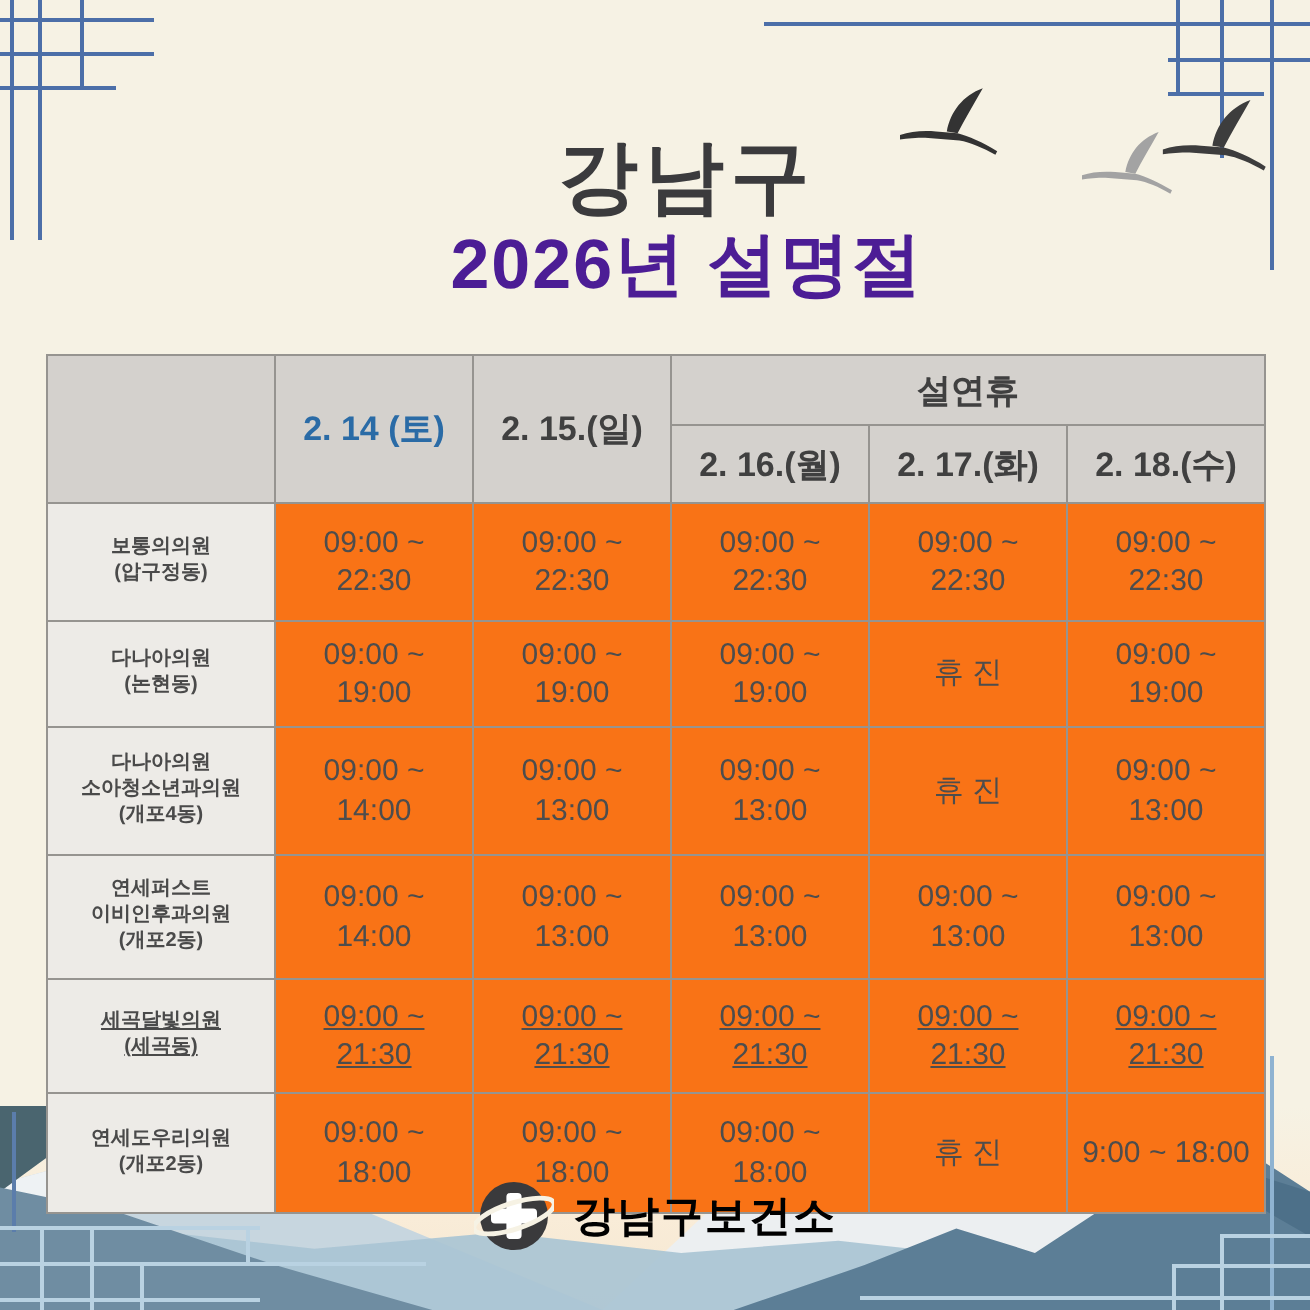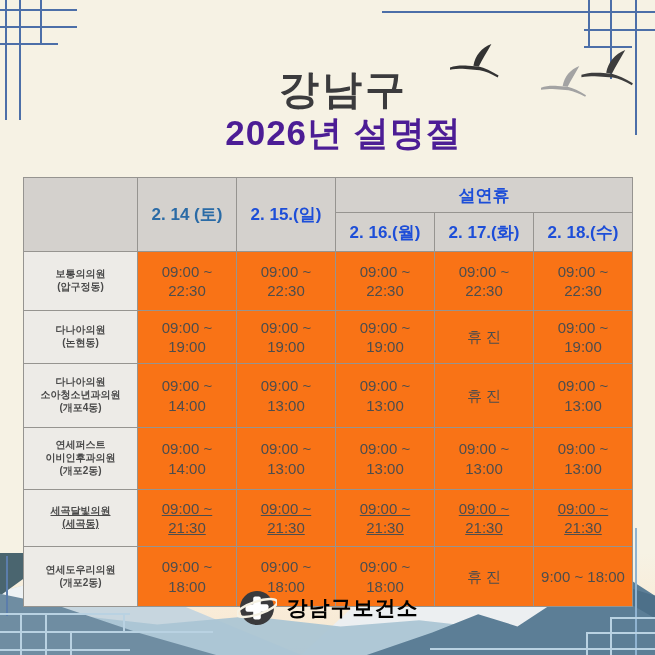--- a/index.html
+++ b/index.html
@@ -24,21 +24,21 @@
   .sched th,.sched td{
     border:1px solid #969490;
     text-align:center;vertical-align:middle;
     white-space:pre-line;
     padding:2px 2px;
     color:#4d4d4d;
   }
   .sched thead th{background:#d4d1cd;font-size:17px;font-weight:700;}
   .sched .corner{background:#d4d1cd;}
   .sched .c-blue{color:#2a6ba6;}
-  .sched .c-red{color:#1d4ed8;}
+  .sched .c-red{color:#404040;}
   .sched tbody th{
     background:#edebe7;font-weight:700;font-size:10px;line-height:1.28;color:#4a4a4a;
   }
   .sched tbody td{font-size:15px;line-height:1.3;background:#f97316;margin-top:12px;}
   .row-1 td,.row-1 th{height:54px;}
   .row-2 td,.row-2 th{height:48px;}
   .row-3 td,.row-3 th{height:59px;}
   .row-4 td,.row-4 th{height:57px;}
   .row-5 td,.row-5 th{height:52px;text-decoration:underline;}
   .row-6 td,.row-6 th{height:55px;}

